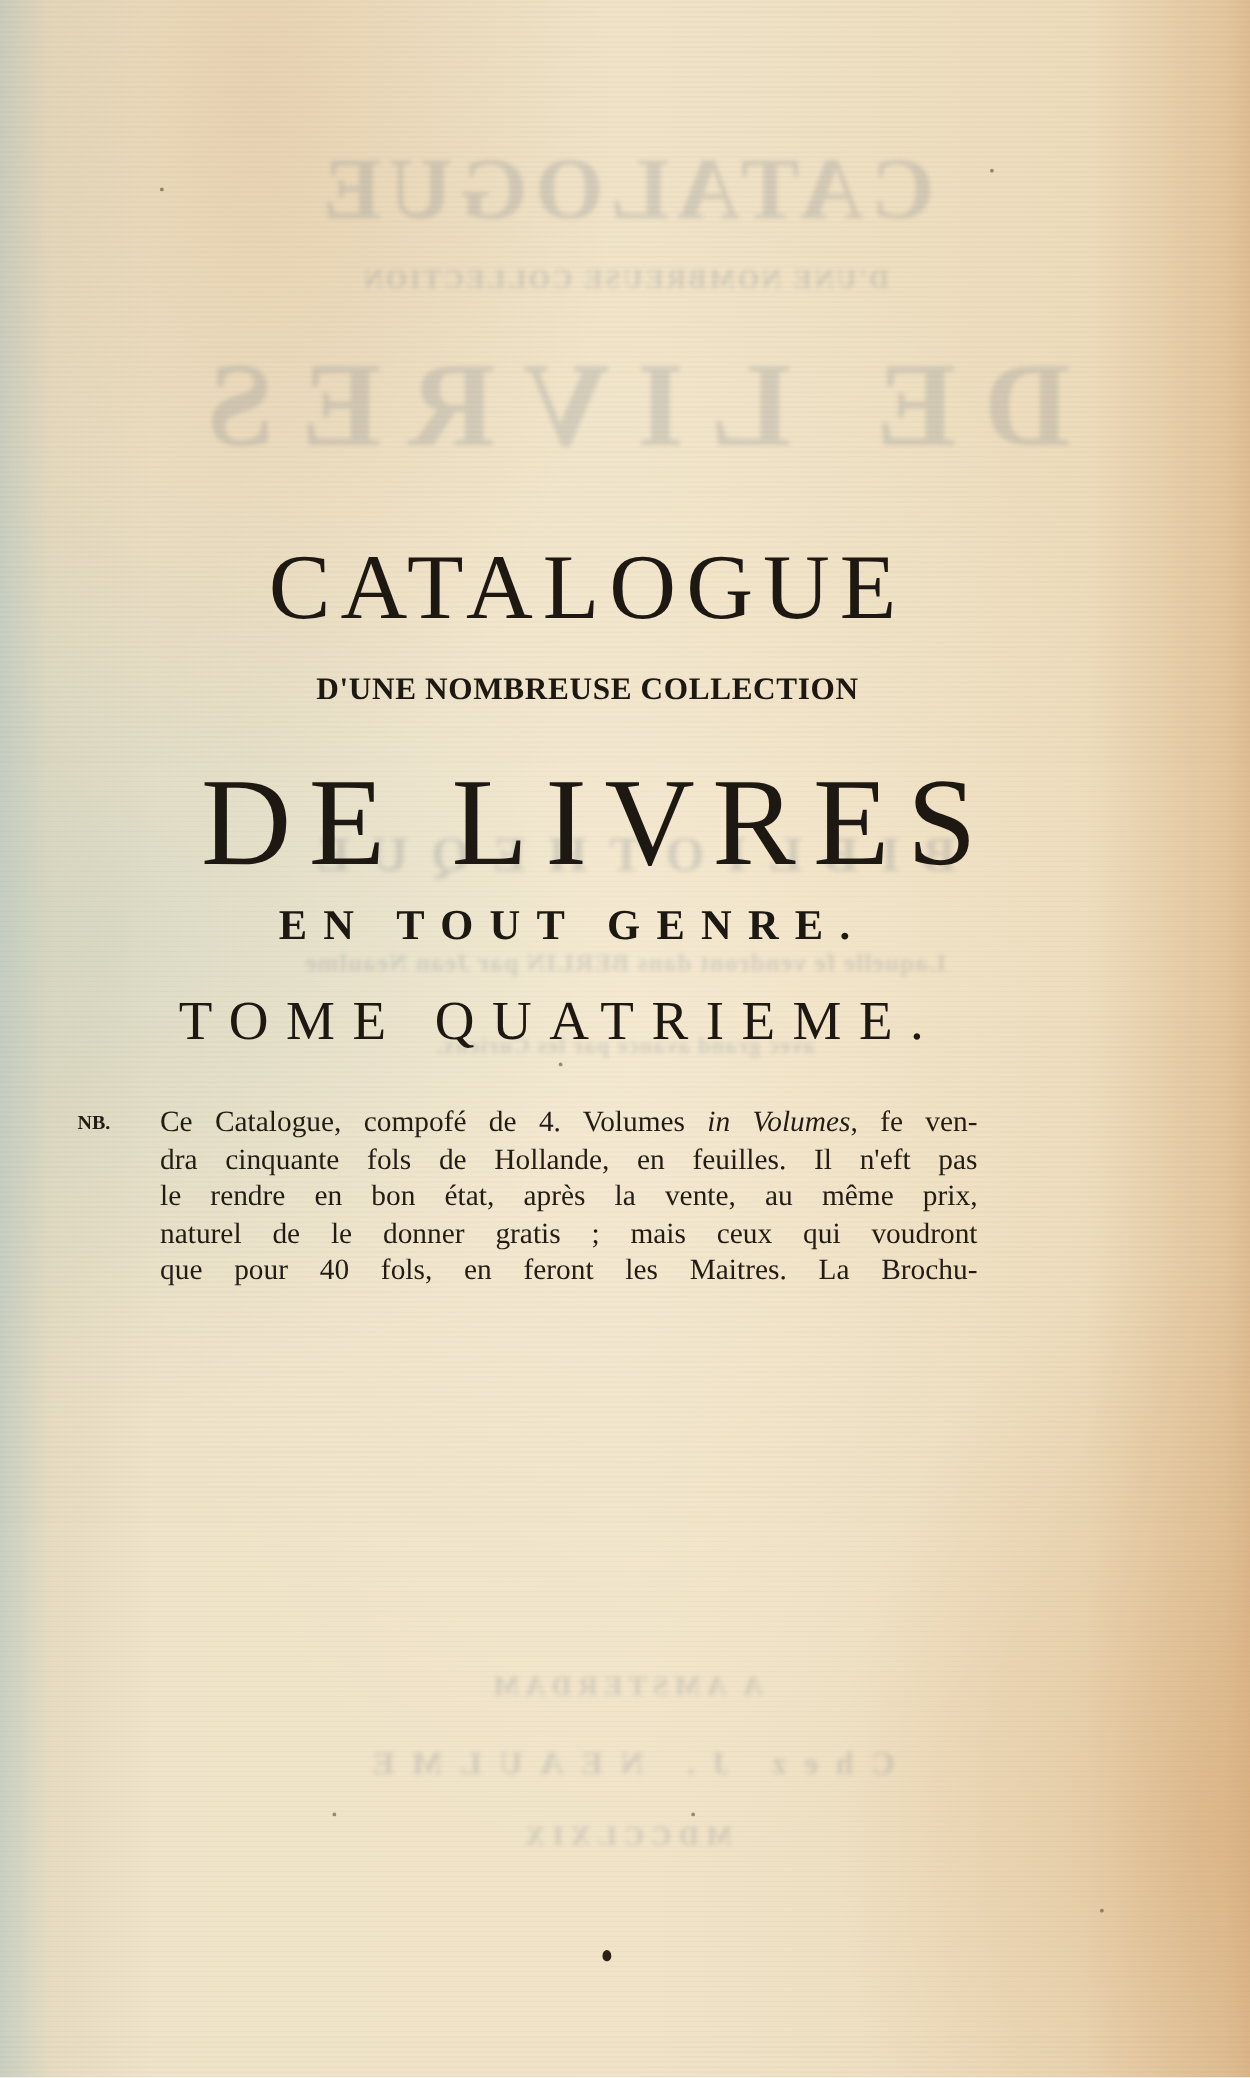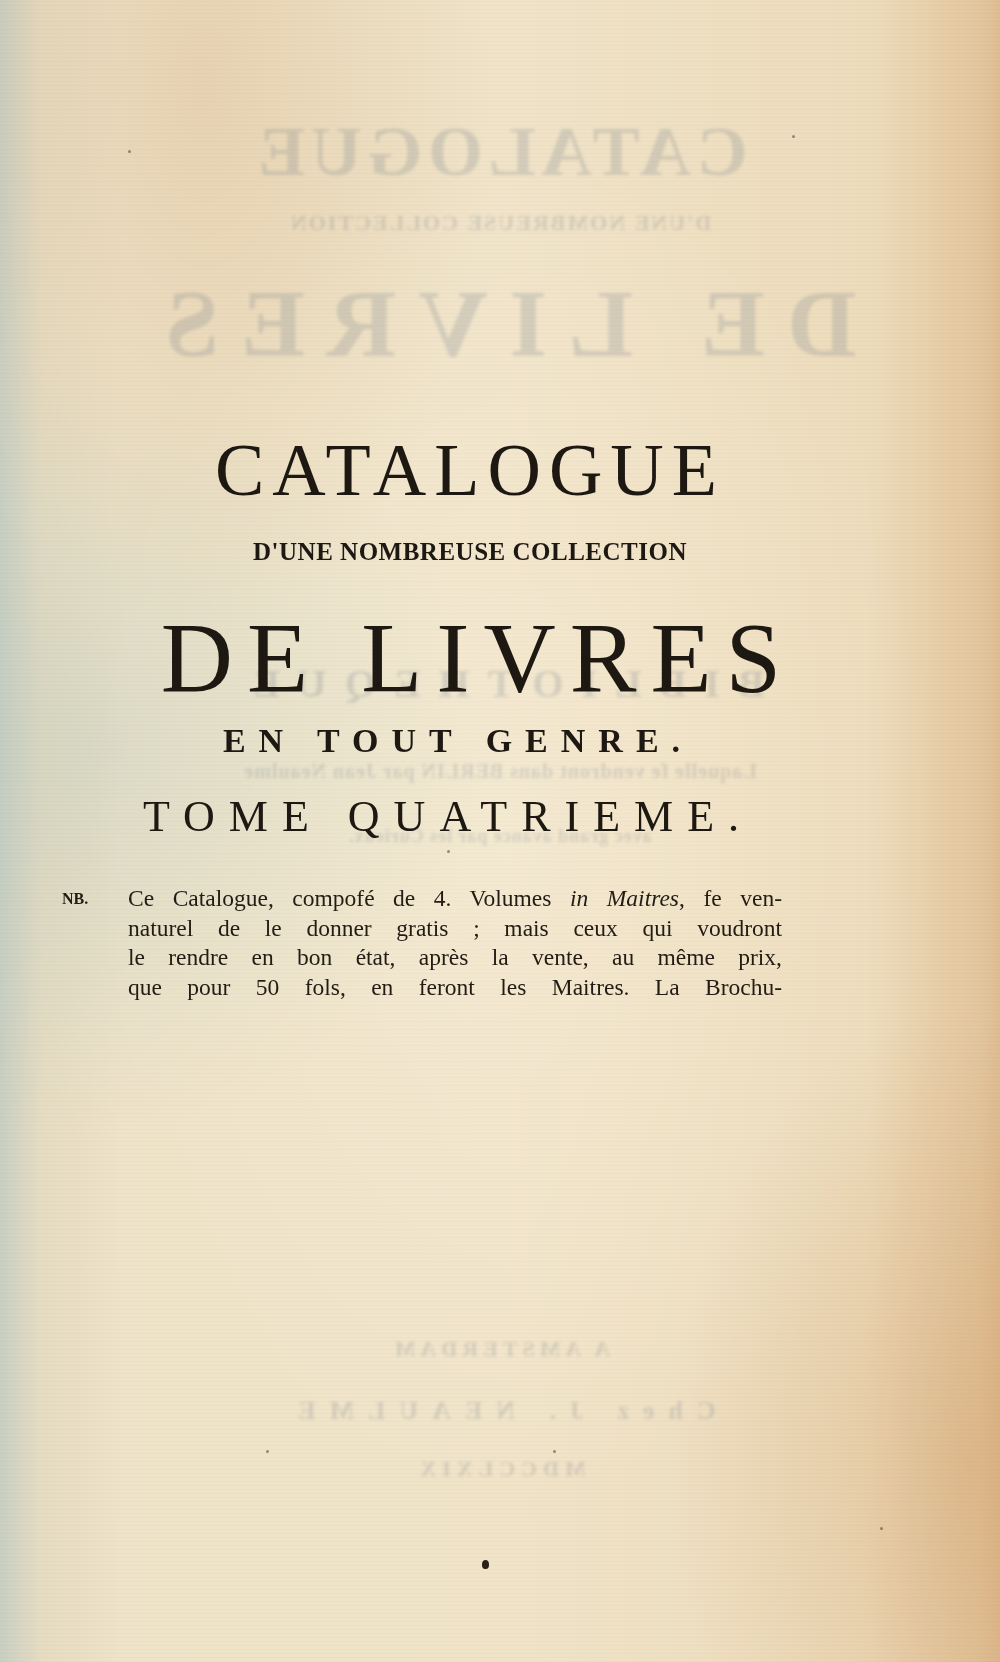--- a/index.html
+++ b/index.html
@@ -64,24 +64,25 @@
 
   <div class="text t-catalogue">CATALOGUE</div>
   <div class="text t-dune">D'UNE NOMBREUSE COLLECTION</div>
   <div class="text t-livres">DE LIVRES</div>
   <div class="text t-genre">EN TOUT GENRE.</div>
   <div class="text t-tome">TOME QUATRIEME.</div>
 
   <div class="nb">
     <span class="nb-label">NB.</span>
     <div class="nb-body">
-      <span class="nb-line justify"><span>Ce Catalogue, compofé de 4. Volumes </span><span class="ital">in Maitres</span><span>, fe ven-</span></span>
+      <span class="nb-line justify"><span>Ce Catalogue, compofé de 4. Volumes </span><span class="ital">in Volumes</span><span>, fe ven-</span></span>
+      <span class="nb-line justify">dra cinquante fols de Hollande, en feuilles. Il n'eft pas</span>
+      <span class="nb-line justify">le rendre en bon état, après la vente, au même prix,</span>
       <span class="nb-line justify">naturel de le donner gratis ; mais ceux qui voudront</span>
-      <span class="nb-line justify">le rendre en bon état, après la vente, au même prix,</span>
-      <span class="nb-line justify">que pour 50 fols, en feront les Maitres. La Brochu-</span>
+      <span class="nb-line justify">que pour 40 fols, en feront les Maitres. La Brochu-</span>
     </div>
   </div>
 
   <div class="ink-dot" style="left:482px;top:1560px;"></div>
   <div class="speck" style="left:447px;top:850px;"></div>
   <div class="speck" style="left:266px;top:1450px;"></div>
   <div class="speck" style="left:553px;top:1450px;"></div>
   <div class="speck" style="left:880px;top:1527px;"></div>
   <div class="speck" style="left:792px;top:135px;"></div>
   <div class="speck" style="left:128px;top:150px;"></div>

